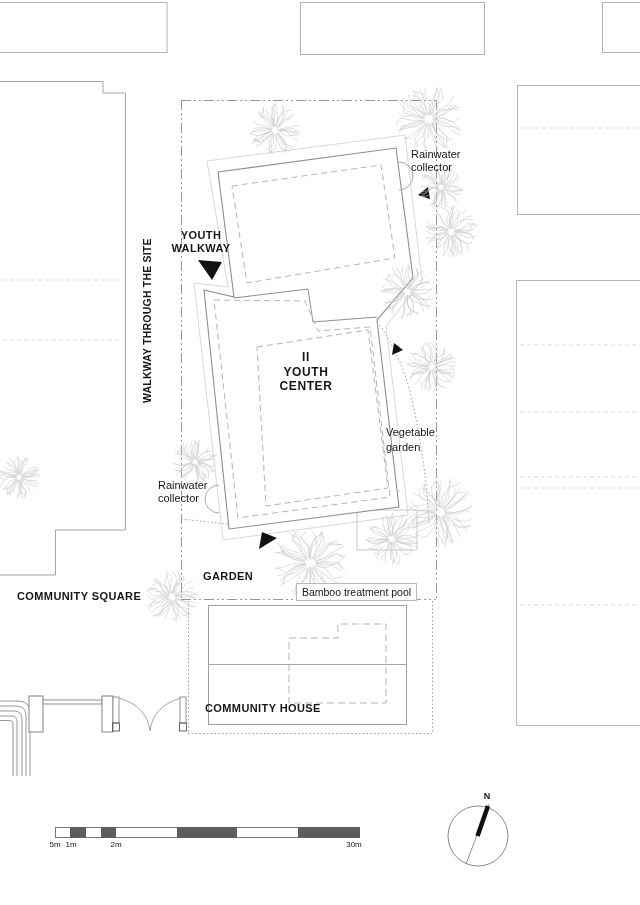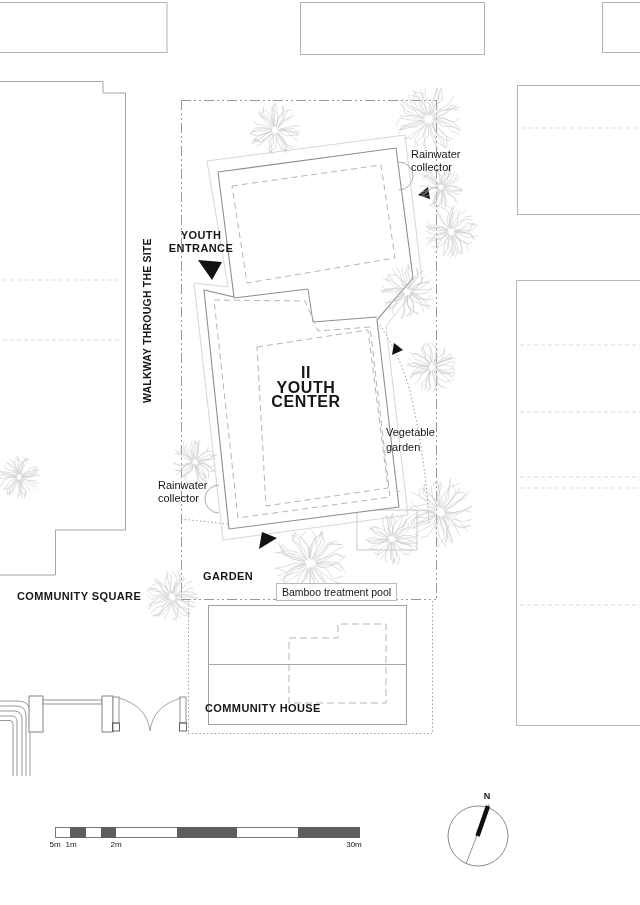--- a/index.html
+++ b/index.html
@@ -5,26 +5,26 @@
   html,body{margin:0;padding:0;background:#fff;}
   #canvas{position:relative;width:640px;height:905px;background:#ffffff;overflow:hidden;
           font-family:"Liberation Sans",sans-serif;}
   svg{position:absolute;left:0;top:0;}
   .lbl{position:absolute;color:#161616;white-space:nowrap;}
   .caps{font-weight:700;font-size:11px;letter-spacing:.4px;}
   .sent{font-weight:400;font-size:11px;line-height:13px;}
   .ctr{transform:translateX(-50%);text-align:center;}
   #walkway{left:72px;top:322px;width:150px;text-align:center;font-size:10.5px;
            font-weight:700;letter-spacing:.2px;transform:rotate(-90deg);}
-  #bamboo-box{left:276px;top:583px;width:119px;height:16px;border:1px solid #b9b9b9;
+  #bamboo-box{left:296px;top:583px;width:119px;height:16px;border:1px solid #b9b9b9;
               background:#fff;font-size:10.5px;font-weight:400;line-height:16px;text-align:center;}
   .scalelbl{font-size:8px;font-weight:400;transform:translateX(-50%);}
   #north-n{font-size:9px;font-weight:700;transform:translateX(-50%);}
   #main-entrance{line-height:12.5px;font-size:11px;}
-  #youth-center{line-height:14.5px;font-size:16px;letter-spacing:.6px;margin-top:16px;}
+  #youth-center{line-height:14.5px;font-size:12px;letter-spacing:.6px;}
 </style>
 </head>
 <body>
 
 <div id="canvas">
 
 <svg width="640" height="905" viewBox="0 0 640 905">
 
   <g stroke="#999" stroke-width="1" fill="none" stroke-dasharray="10 3 2 3 2 3">
     <path d="M181.5,100 V600"></path>
@@ -666,21 +666,21 @@
 
   <g fill="none">
     <circle cx="478" cy="836" r="30" stroke="#888"></circle>
     <path d="M466,864 L489,804" stroke="#777" stroke-width="0.8"></path>
     <path d="M477.5,836 L488,806" stroke="#111" stroke-width="4.5"></path>
   </g>
 </svg>
 
 <div class="lbl caps ctr" id="main-entrance" style="left:201px;top:229px;">
   <div>YOUTH</div>
-  <div>ENTRANCE</div>
+  <div>WALKWAY</div>
 </div>
 
 <div class="lbl caps ctr" id="youth-center" style="left:306px;top:350px;">
   <div>II</div>
   <div>YOUTH</div>
   <div>CENTER</div>
 </div>
 
 <div class="lbl sent" style="left:411px;top:148px;">
   <div>Rainwater</div>

